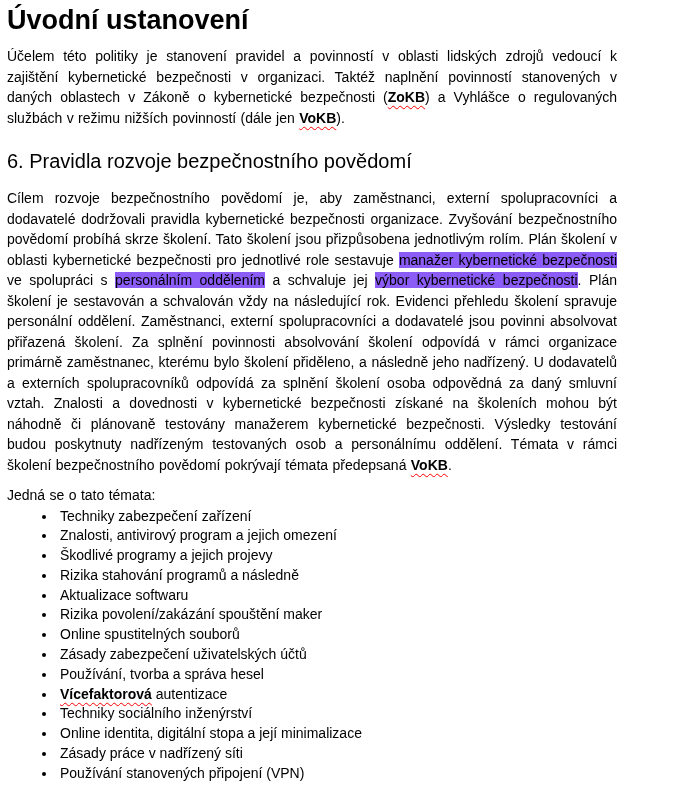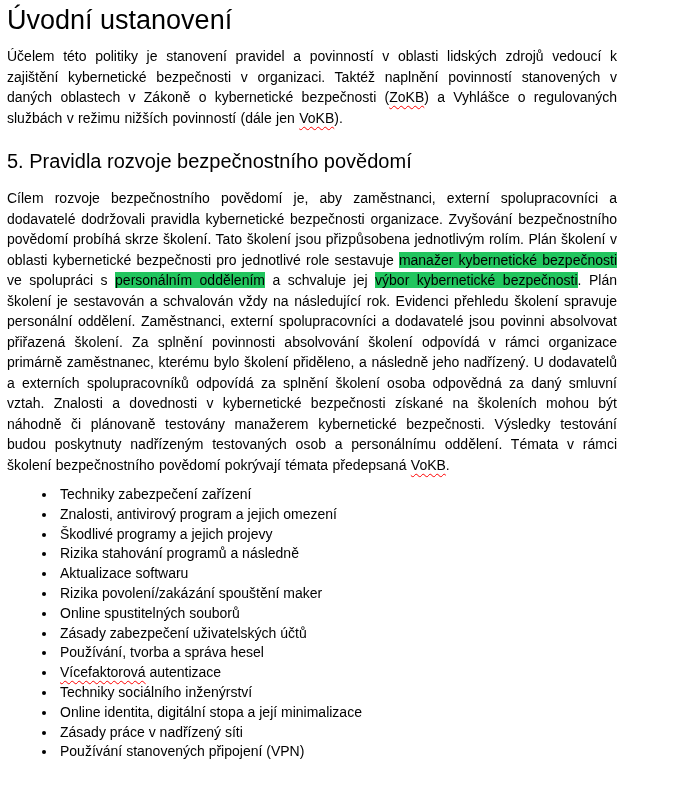--- a/index.html
+++ b/index.html
@@ -13,21 +13,21 @@
     overflow: hidden;
     font-family: "Liberation Sans", sans-serif;
     color: #000000;
     -webkit-font-smoothing: antialiased;
   }
   .doc {
     padding: 3px 56px 0 7px;
   }
   .doc-title {
     font-size: 27px;
-    font-weight: 400;
+    font-weight: 700;
     line-height: 34px;
     margin: 0 0 9px 0;
     letter-spacing: 0;
   }
   .para {
     font-size: 14px;
     line-height: 20.5px;
     margin: 0;
     word-spacing: 0.5px;
   }
@@ -50,44 +50,46 @@
     margin: 1px 0 8px 0;
     padding: 0 0 0 50px;
     list-style: disc;
   }
   ul.topics li {
     font-size: 14px;
     line-height: 19.8px;
     padding-left: 3px;
   }
   .hl {
-    background: #22c55e;
+    background: #8b5cf6;
   }
   .miss {
     text-decoration-line: underline;
     text-decoration-style: wavy;
     text-decoration-color: #ff0000;
     text-decoration-thickness: 1px;
     text-underline-offset: 3px;
     text-decoration-skip-ink: none;
+    font-weight: bold;
   }
 </style>
 </head>
 <body>
 
 <div class="doc">
 
   <h1 class="doc-title">Úvodní ustanovení</h1>
 
   <p class="para justify"><span>Účelem této politiky je stanovení pravidel a povinností v oblasti lidských zdrojů vedoucí k zajištění kybernetické bezpečnosti v organizaci. Taktéž naplnění povinností stanovených v daných oblastech v Zákoně o kybernetické bezpečnosti (</span><span class="miss">ZoKB</span><span>) a Vyhlášce o regulovaných službách v režimu nižších povinností (dále jen </span><span class="miss">VoKB</span><span>).</span></p>
 
-  <h2 class="section-heading">5. Pravidla rozvoje bezpečnostního povědomí</h2>
+  <h2 class="section-heading">6. Pravidla rozvoje bezpečnostního povědomí</h2>
 
   <p class="para justify body-para"><span>Cílem rozvoje bezpečnostního povědomí je, aby zaměstnanci, externí spolupracovníci a dodavatelé dodržovali pravidla kybernetické bezpečnosti organizace. Zvyšování bezpečnostního povědomí probíhá skrze školení. Tato školení jsou přizpůsobena jednotlivým rolím. Plán školení v oblasti kybernetické bezpečnosti pro jednotlivé role sestavuje </span><span class="hl">manažer kybernetické bezpečnosti</span><span> ve spolupráci s </span><span class="hl">personálním oddělením</span><span> a schvaluje jej </span><span class="hl">výbor kybernetické bezpečnosti</span><span>. Plán školení je sestavován a schvalován vždy na následující rok. Evidenci přehledu školení spravuje personální oddělení. Zaměstnanci, externí spolupracovníci a dodavatelé jsou povinni absolvovat přiřazená školení. Za splnění povinnosti absolvování školení odpovídá v rámci organizace primárně zaměstnanec, kterému bylo školení přiděleno, a následně jeho nadřízený. U dodavatelů a externích spolupracovníků odpovídá za splnění školení osoba odpovědná za daný smluvní vztah. Znalosti a dovednosti v kybernetické bezpečnosti získané na školeních mohou být náhodně či plánovaně testovány manažerem kybernetické bezpečnosti. Výsledky testování budou poskytnuty nadřízeným testovaných osob a personálnímu oddělení. Témata v rámci školení bezpečnostního povědomí pokrývají témata předepsaná </span><span class="miss">VoKB</span><span>.</span></p>
 
+  <p class="para list-intro">Jedná se o tato témata:</p>
 
   <ul class="topics">
       <li><span>Techniky zabezpečení zařízení</span></li>
       <li><span>Znalosti, antivirový program a jejich omezení</span></li>
       <li><span>Škodlivé programy a jejich projevy</span></li>
       <li><span>Rizika stahování programů a následně</span></li>
       <li><span>Aktualizace softwaru</span></li>
       <li><span>Rizika povolení/zakázání spouštění maker</span></li>
       <li><span>Online spustitelných souborů</span></li>
       <li><span>Zásady zabezpečení uživatelských účtů</span></li>

